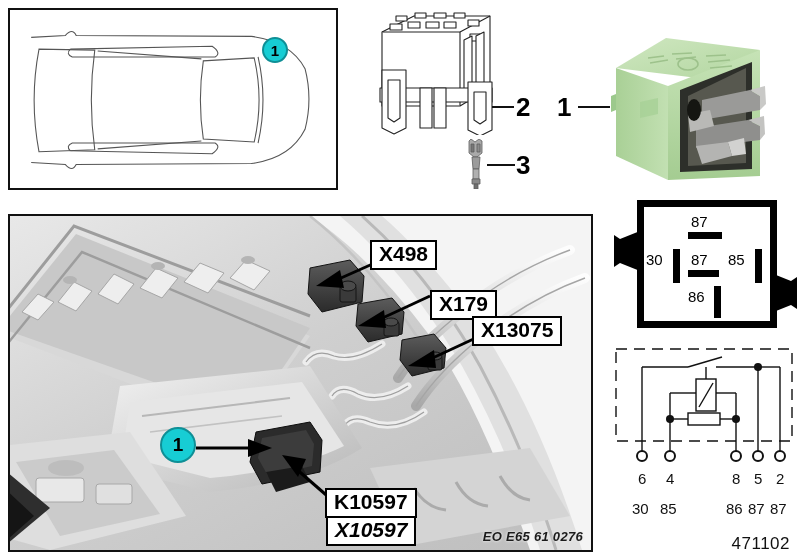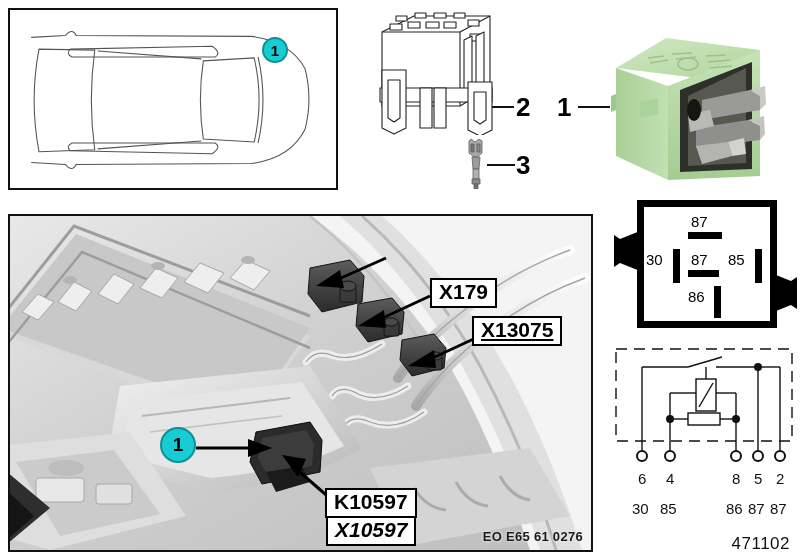--- a/index.html
+++ b/index.html
@@ -30,21 +30,21 @@
   .photo{position:absolute;border:2px solid #111;box-sizing:border-box;overflow:hidden;background:#9a9a9a;}
   #trunk-photo{left:8px;top:214px;width:196px;height:118px;}
   #main-photo{left:8px;top:334px;width:585px;height:218px;}
 
   
   .boxlabel{position:absolute;background:#fff;border:2px solid #000;
       font-weight:bold;font-size:21px;padding:1px 7px 2px 7px;
       letter-spacing:0px;line-height:1.08;white-space:nowrap;box-sizing:border-box;}
 
   .eotext{position:absolute;color:#1b1b1b;font-size:13px;font-weight:bold;
-      letter-spacing:.3px;text-shadow:0 0 2px #e9e9e9,0 0 3px #e9e9e9;}
+      letter-spacing:.3px;text-shadow:0 0 2px #e9e9e9,0 0 3px #e9e9e9;font-style:italic;}
 
   
   #pin-box{left:637px;top:200px;width:140px;height:128px;border:7px solid #000;
      background:#fff;box-sizing:border-box;position:absolute;}
   .pinlabel{position:absolute;font-size:15px;font-weight:500;color:#000;line-height:1;}
   .pinbar-h{position:absolute;background:#000;height:7px;}
   .pinbar-v{position:absolute;background:#000;width:7px;}
   .notch{position:absolute;width:0;height:0;}
 
   
@@ -454,21 +454,22 @@
   </svg>
   <svg class="abs" style="left:340px;top:70px;width:82px;height:42px;z-index:6;" viewBox="0 0 82 42">
     <path d="M80,10 L24,36" stroke="#000" stroke-width="3" fill="none"></path>
     <path d="M34,24 L8,40 L36,42 Z" fill="#000"></path>
   </svg>
   <svg class="abs" style="left:388px;top:108px;width:84px;height:44px;z-index:6;" viewBox="0 0 84 44">
     <path d="M82,12 L26,38" stroke="#000" stroke-width="3" fill="none"></path>
     <path d="M36,26 L10,42 L38,44 Z" fill="#000"></path>
   </svg>
 
-  <div class="boxlabel" style="left:420px;top:62px;z-index:7;text-align:center;">X179</div>
-  <div class="boxlabel" style="left:462px;top:100px;z-index:7;text-decoration:underline;">X13075</div>
+  <div class="boxlabel" style="left:360px;top:24px;z-index:7;">X498</div>
+  <div class="boxlabel" style="left:420px;top:74px;z-index:7;text-align:center;">X179</div>
+  <div class="boxlabel" style="left:462px;top:100px;z-index:7;">X13075</div>
   <div class="boxlabel" style="left:315px;top:272px;z-index:7;">K10597</div>
   <div class="boxlabel" style="left:316px;top:300px;z-index:7;font-style:italic;">X10597</div>
 
   <div class="eotext" style="right:8px;bottom:6px;z-index:7;">EO E65 61 0276</div>
 </div>
 
 <div id="bottom-code">471102</div>
 
 </body></html>

